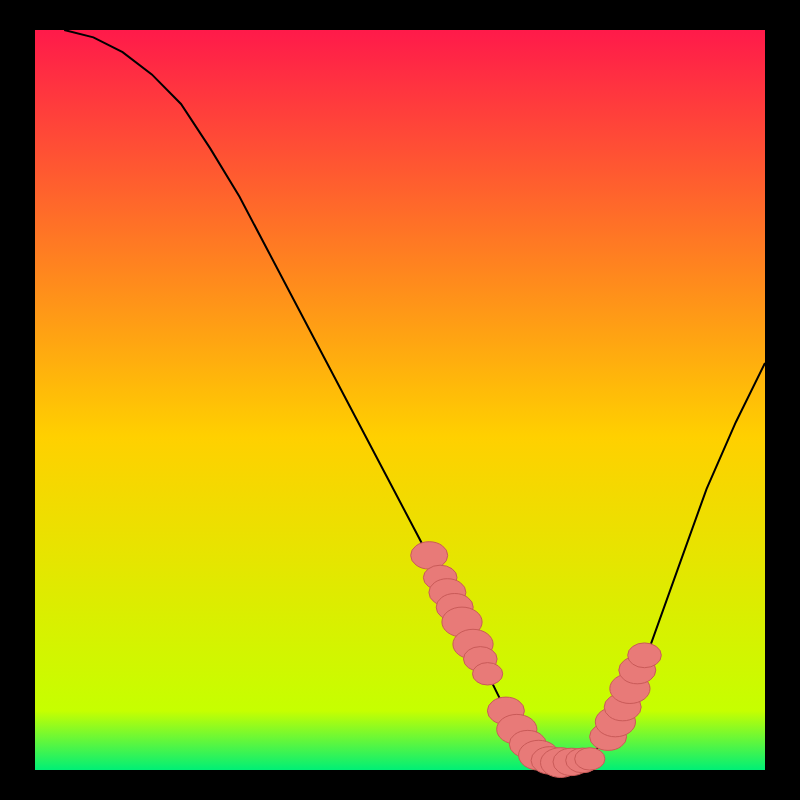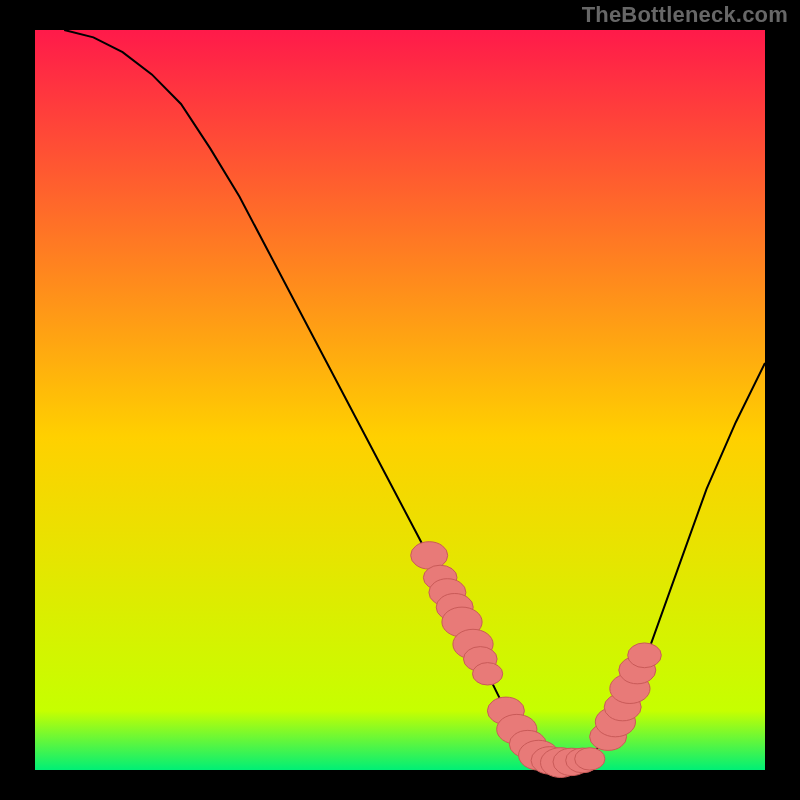--- a/index.html
+++ b/index.html
@@ -69,14 +69,13 @@
         <ellipse cx="582.5" cy="760.4" rx="16.8" ry="12.4" fill="#e87a78" stroke="#c95a58" stroke-width="1"></ellipse>
         <ellipse cx="589.8" cy="758.9" rx="15.1" ry="11.2" fill="#e87a78" stroke="#c95a58" stroke-width="1"></ellipse>
         <ellipse cx="608.1" cy="736.7" rx="18.5" ry="13.7" fill="#e87a78" stroke="#c95a58" stroke-width="1"></ellipse>
         <ellipse cx="615.4" cy="721.9" rx="20.1" ry="14.9" fill="#e87a78" stroke="#c95a58" stroke-width="1"></ellipse>
         <ellipse cx="622.7" cy="707.1" rx="18.5" ry="13.7" fill="#e87a78" stroke="#c95a58" stroke-width="1"></ellipse>
         <ellipse cx="629.9" cy="688.6" rx="20.1" ry="14.9" fill="#e87a78" stroke="#c95a58" stroke-width="1"></ellipse>
         <ellipse cx="637.3" cy="670.1" rx="18.5" ry="13.7" fill="#e87a78" stroke="#c95a58" stroke-width="1"></ellipse>
         <ellipse cx="644.5" cy="655.3" rx="16.8" ry="12.4" fill="#e87a78" stroke="#c95a58" stroke-width="1"></ellipse>
       </g>
   </svg>
-  <div class="watermark">TheBottleneck.com</div>
 </div>
 
 </body></html>

